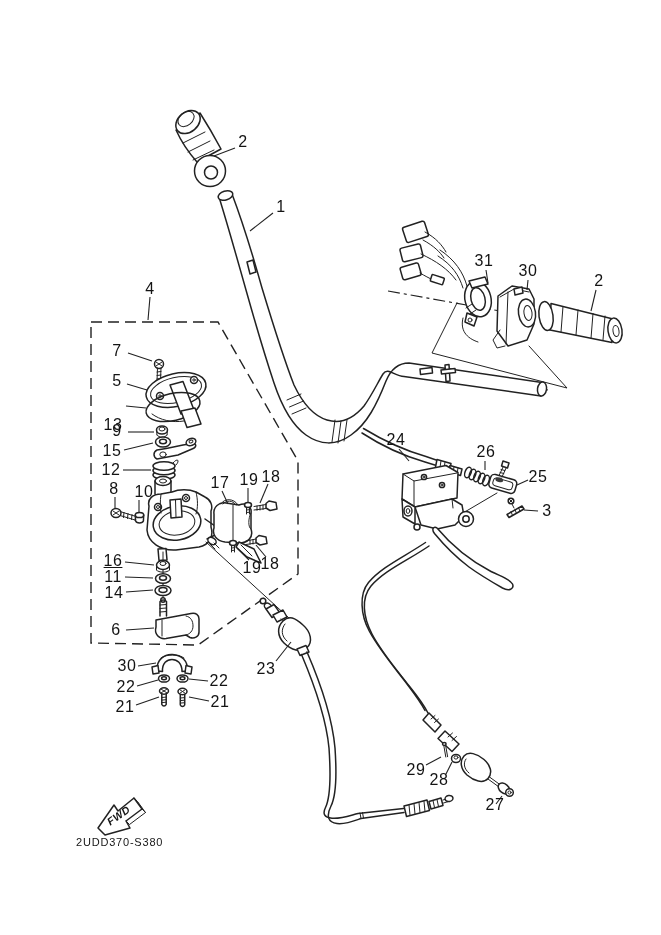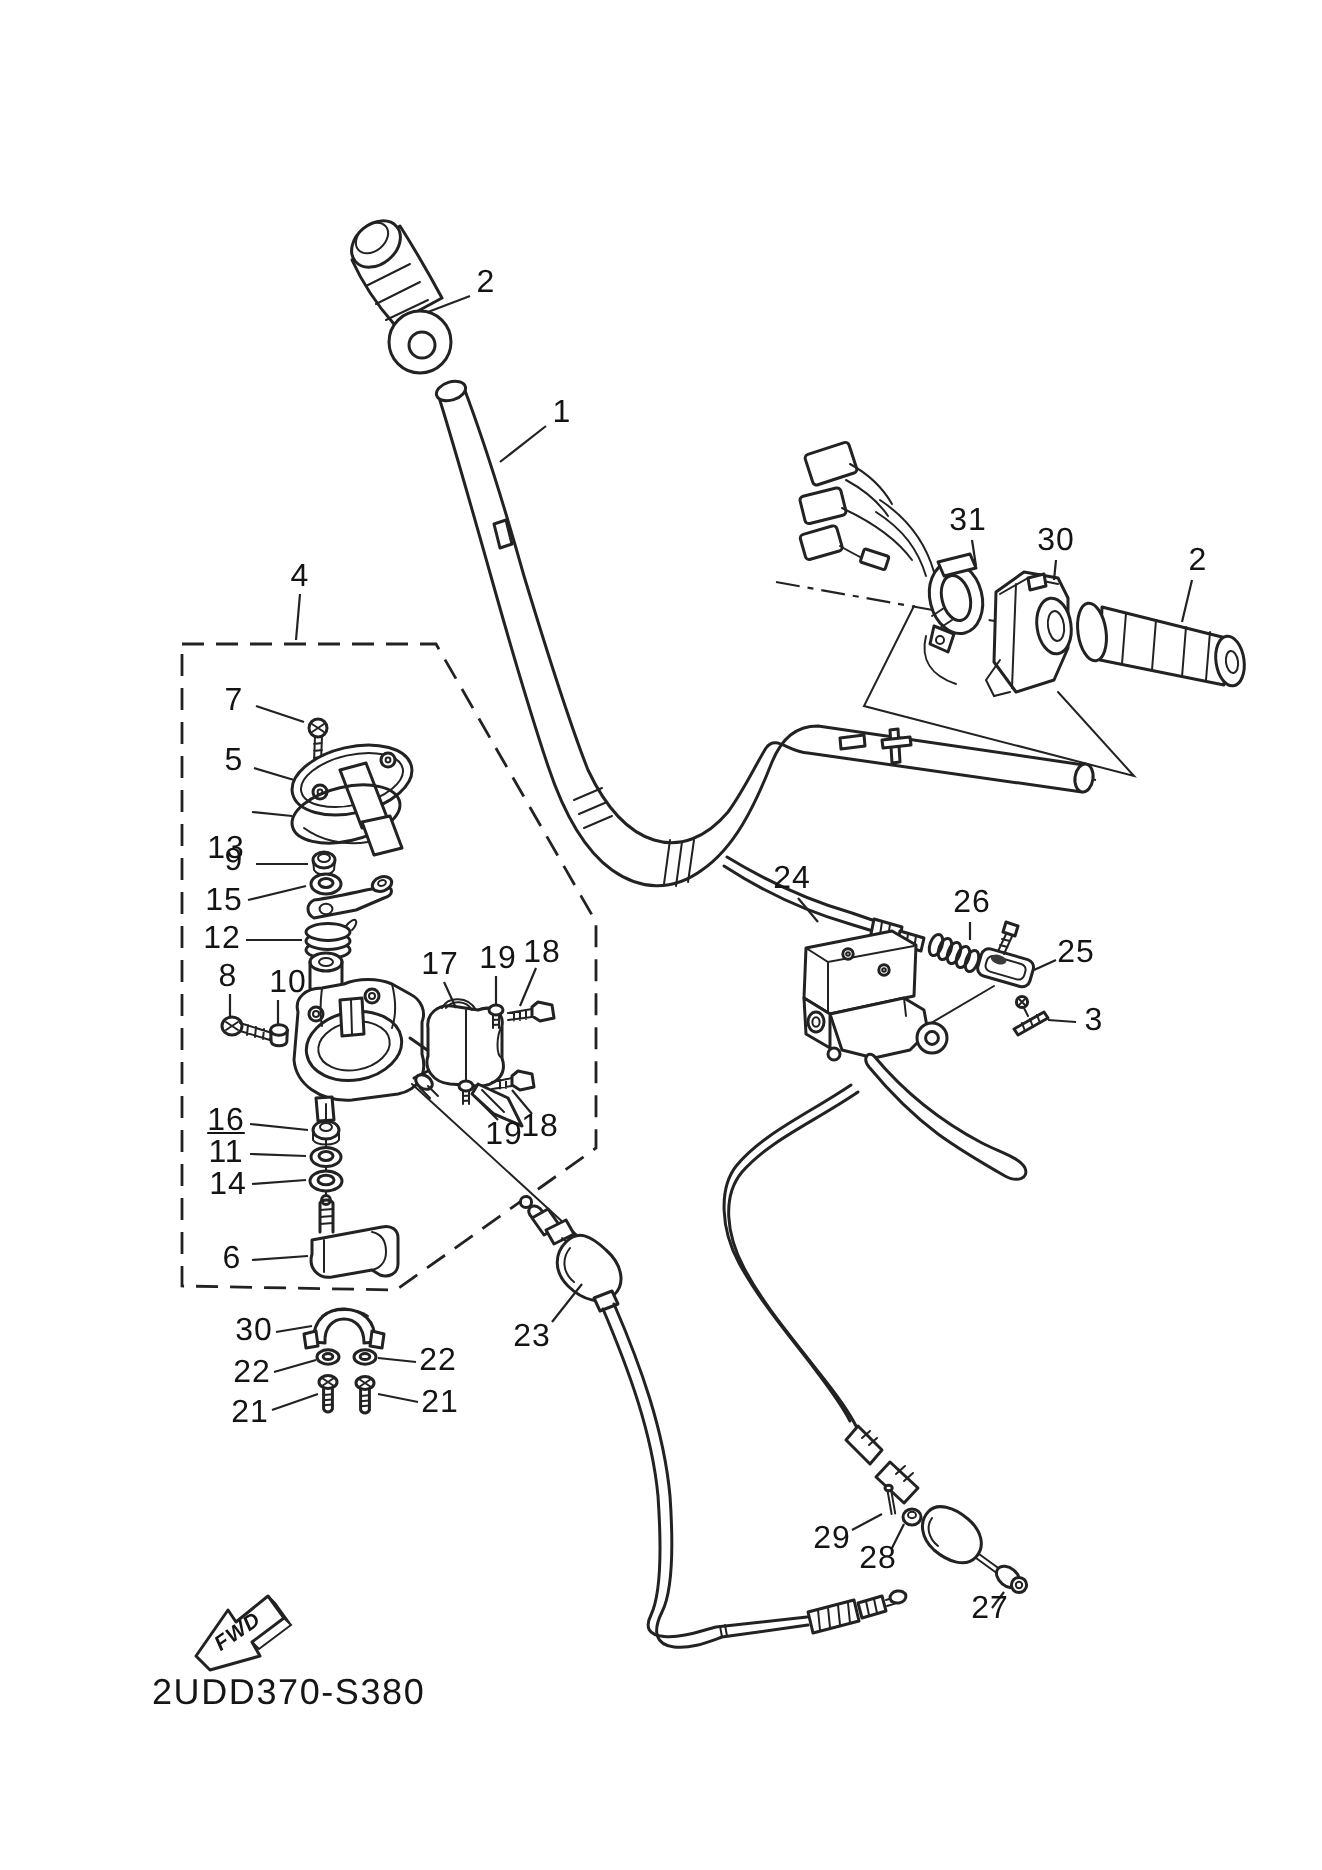--- a/index.html
+++ b/index.html
@@ -20,21 +20,21 @@
   .leader{stroke:#222;stroke-width:1.1;}
   .callout{
     position:absolute;
     transform:translate(-50%,-50%);
     font-size:16px;line-height:1;color:#141414;
     letter-spacing:0.5px;white-space:nowrap;
     user-select:none;
   }
   .part-code{
     position:absolute;left:76px;top:836px;
-    font-size:18px;color:#161616;letter-spacing:0.8px;
+    font-size:11px;color:#161616;letter-spacing:0.8px;
   }
   .fwd-text{font-size:10.5px;font-weight:bold;font-style:italic;fill:#141414;letter-spacing:0.5px;}
 </style>
 </head>
 <body>
 
 <div class="canvas">
 
 <svg width="661" height="935" viewBox="0 0 661 935">
 

